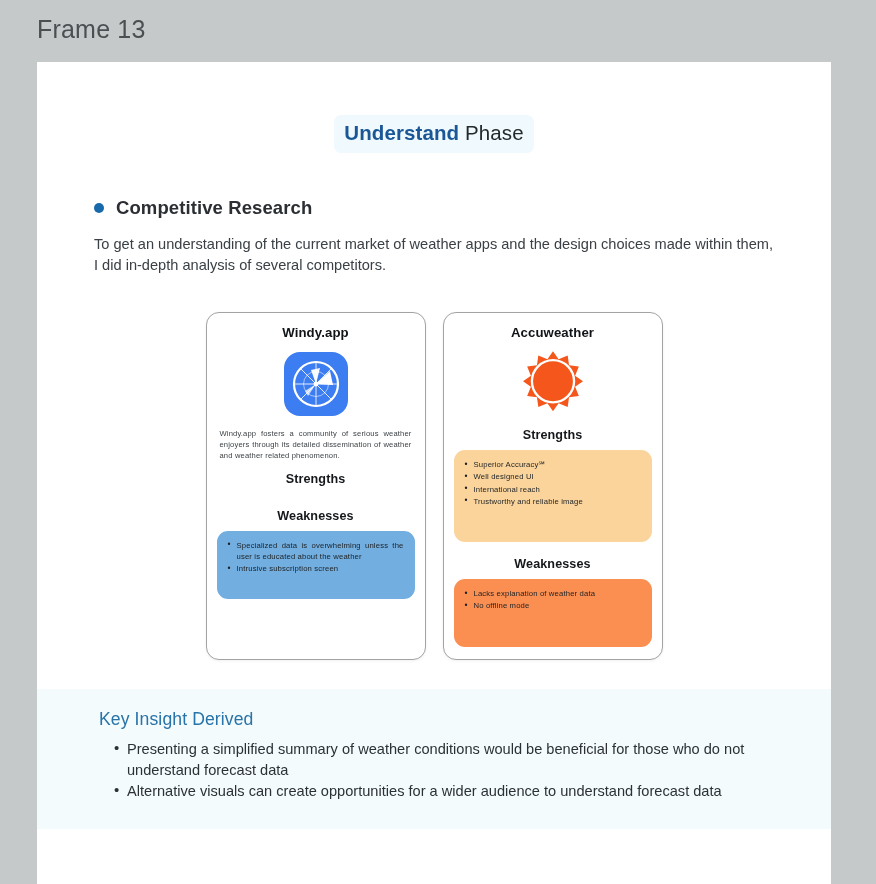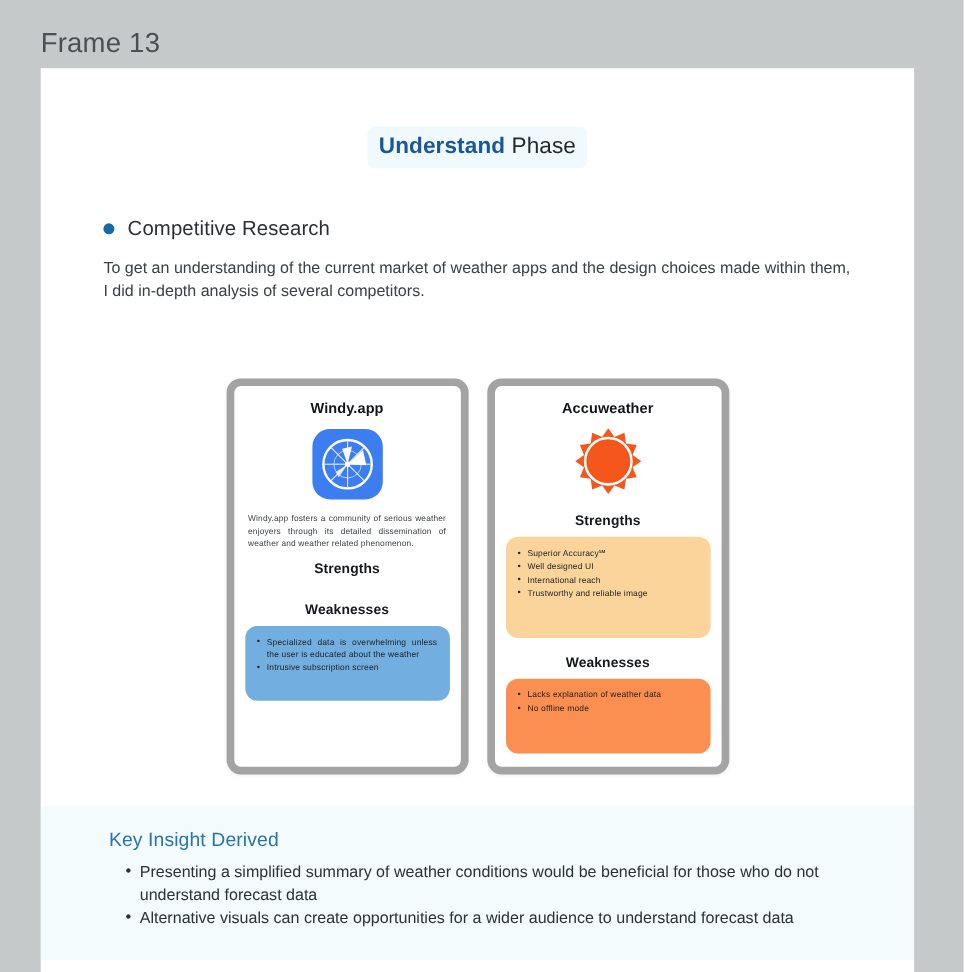--- a/index.html
+++ b/index.html
@@ -12,21 +12,21 @@
     background: #c6c9ca;
     font-family: "Liberation Sans", sans-serif;
     overflow: hidden;
     position: relative;
   }
 
   
   #frame-label {
     position: absolute;
     left: 37px;
-    top: 20px;
+    top: 10px;
     font-size: 25px;
     color: #4b4f52;
     letter-spacing: 0.2px;
     line-height: 38px;
     font-family: "Liberation Sans", sans-serif;
   }
 
   
   #artboard {
     position: absolute;
@@ -59,20 +59,21 @@
   .phase-title .rest {
     color: #24292c;
     font-weight: normal;
   }
 
   
   .section-head {
     display: flex;
     align-items: center;
     margin: 44px 0 15px 57px;
+    font-weight: bold;
   }
   .bullet-dot {
     width: 10px;
     height: 10px;
     border-radius: 50%;
     background: #1769aa;
     margin-right: 12px;
     flex: 0 0 auto;
   }
   .section-head-text {
@@ -92,26 +93,25 @@
   
   #cards-row {
     display: flex;
     justify-content: center;
     gap: 17px;
     margin-top: 36px;
   }
   .comp-card {
     width: 220px;
     background: #ffffff;
-    border: 7px solid #a3a3a3;
+    border: 1px solid #a3a3a3;
     border-radius: 13px;
     box-shadow: 0 1px 3px rgba(0,0,0,0.06);
     padding: 12px 10px 12px 10px;
     box-sizing: border-box;
-    margin-top: 32px;
   }
   .comp-name {
     text-align: center;
     font-size: 13.2px;
     font-weight: bold;
     color: #111417;
     letter-spacing: 0.1px;
     margin-bottom: 8px;
   }
   .logo-wrap {

